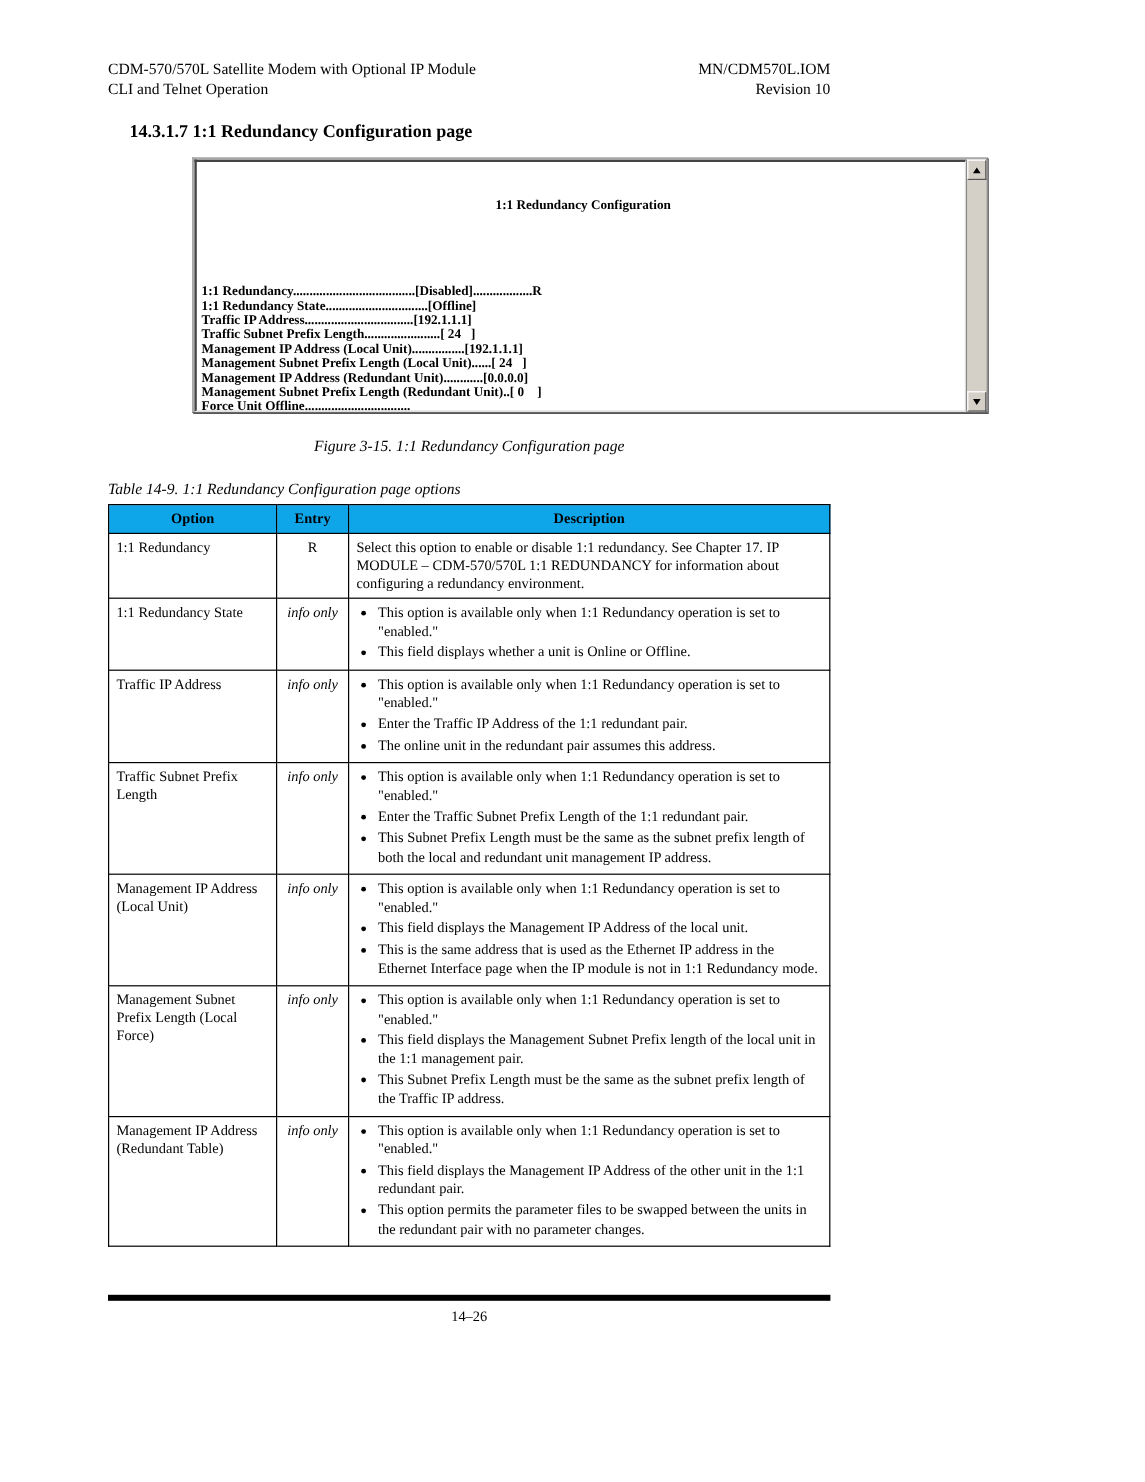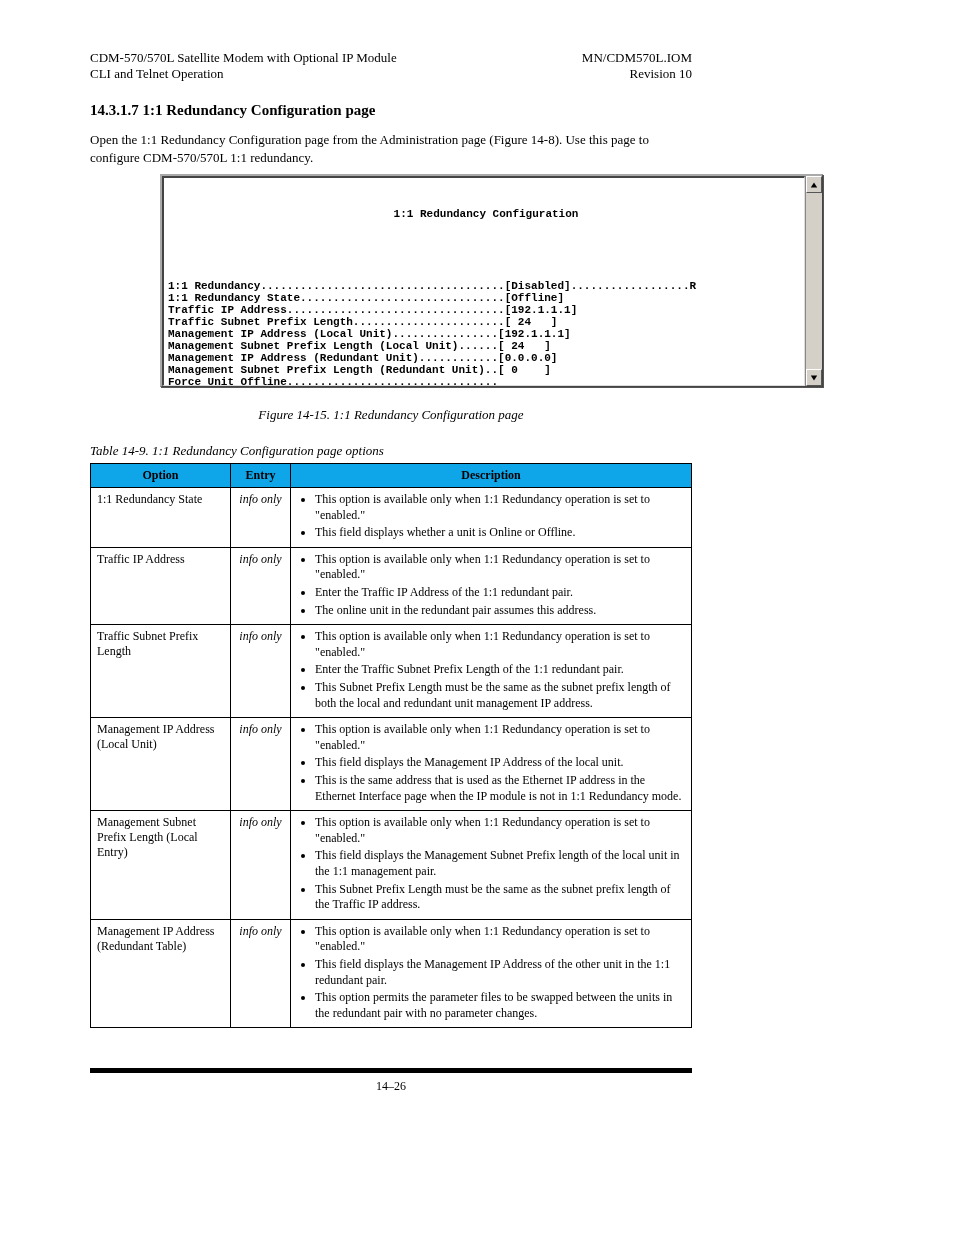--- a/index.html
+++ b/index.html
@@ -18,21 +18,21 @@
   }
   .header-row {
     display: flex;
     justify-content: space-between;
     font-size: 13px;
     margin-bottom: 20px;
   }
   .section-title {
     font-size: 15px;
     font-weight: bold;
-    margin: 20px 0 12px 0;
+    margin: 20px 0 12px 18px;
   }
   .body-text {
     font-size: 13px;
     line-height: 1.35;
     margin: 8px 0;
   }
   .italic { font-style: italic; }
 
   
   .terminal-wrap {
@@ -47,21 +47,21 @@
     box-shadow: 1px 1px 0 #555;
   }
   .terminal {
     flex: 1;
     background: #fff;
     border-top: 2px solid #444;
     border-left: 2px solid #444;
     border-right: 1px solid #ddd;
     border-bottom: 1px solid #ddd;
     padding: 6px 0 5px 4px;
-    font-family: Liberation Mono, monospace;
+    font-family: Liberation Serif, serif;
     font-size: 11px;
     font-weight: bold;
     white-space: pre;
     line-height: 12px;
     overflow: hidden;
     position: relative;
     box-sizing: border-box;
   }
   .terminal .title-line {
     text-align: center;
@@ -158,21 +158,20 @@
       <div>Revision 10</div>
     </div>
   </div>
 
   <div class="section-title">
     <span>14.3.1.7</span>
     <span> </span>
     <span>1:1 Redundancy Configuration page</span>
   </div>
 
-  <p class="body-text">Open the 1:1 Redundancy Configuration page from the Administration page (Figure 14-8). Use this page to configure CDM-570/570L 1:1 redundancy.</p>
 
   <div class="terminal-wrap">
     <div class="terminal">
       <div class="title-line">1:1 Redundancy Configuration</div>
       <div> </div>
       <div id="term-lines"><div>1:1 Redundancy.....................................[Disabled]..................R</div><div>1:1 Redundancy State...............................[Offline]</div><div>Traffic IP Address.................................[192.1.1.1]</div><div>Traffic Subnet Prefix Length.......................[ 24   ]</div><div>Management IP Address (Local Unit)................[192.1.1.1]</div><div>Management Subnet Prefix Length (Local Unit)......[ 24   ]</div><div>Management IP Address (Redundant Unit)............[0.0.0.0]</div><div>Management Subnet Prefix Length (Redundant Unit)..[ 0    ]</div><div>Force Unit Offline................................</div></div>
     </div>
     <div class="terminal-scrollbar">
       <div class="sb-btn sb-arrow">
         <svg viewBox="0 0 10 10">
@@ -182,21 +181,21 @@
       <div class="sb-track"></div>
       <div class="sb-btn sb-arrow">
         <svg viewBox="0 0 10 10">
             <polygon points="1,2 9,2 5,8" fill="#000"></polygon>
           </svg>
       </div>
     </div>
   </div>
 
   <p class="figure-caption">
-    <span>Figure 14-15.</span>
+    <span>Figure 3-15.</span>
     <span> </span>
     <span>1:1 Redundancy Configuration page</span>
   </p>
 
   <p class="table-caption">
     <span>Table 14-9.</span>
     <span> </span>
     <span>1:1 Redundancy Configuration page options</span>
   </p>
 
@@ -208,20 +207,25 @@
       </colgroup>
     <thead>
       <tr>
         <th>Option</th>
         <th>Entry</th>
         <th>Description</th>
       </tr>
     </thead>
     <tbody id="table-body">
         <tr>
+          <td>1:1 Redundancy</td>
+          <td class="center">R</td>
+          <td>Select this option to enable or disable 1:1 redundancy. See Chapter 17. IP MODULE – CDM-570/570L 1:1 REDUNDANCY for information about configuring a redundancy environment.</td>
+        </tr>
+        <tr>
           <td>1:1 Redundancy State</td>
           <td class="center"><span class="italic">info only</span></td>
           <td>
             <ul>
               <li>This option is available only when 1:1 Redundancy operation is set to "enabled."</li>
               <li>This field displays whether a unit is Online or Offline.</li>
             </ul>
           </td>
         </tr>
         <tr>
@@ -251,21 +255,21 @@
           <td class="center"><span class="italic">info only</span></td>
           <td>
             <ul>
               <li>This option is available only when 1:1 Redundancy operation is set to "enabled."</li>
               <li>This field displays the Management IP Address of the local unit.</li>
               <li>This is the same address that is used as the Ethernet IP address in the Ethernet Interface page when the IP module is not in 1:1 Redundancy mode.</li>
             </ul>
           </td>
         </tr>
         <tr>
-          <td>Management Subnet Prefix Length (Local Entry)</td>
+          <td>Management Subnet Prefix Length (Local Force)</td>
           <td class="center"><span class="italic">info only</span></td>
           <td>
             <ul>
               <li>This option is available only when 1:1 Redundancy operation is set to "enabled."</li>
               <li>This field displays the Management Subnet Prefix length of the local unit in the 1:1 management pair.</li>
               <li>This Subnet Prefix Length must be the same as the subnet prefix length of the Traffic IP address.</li>
             </ul>
           </td>
         </tr>
         <tr>

